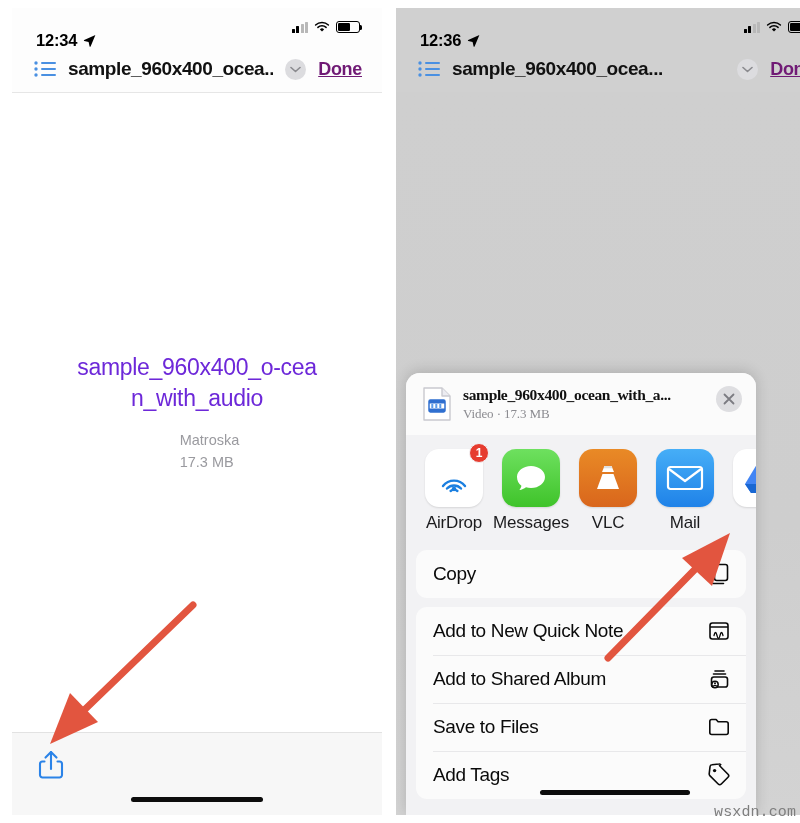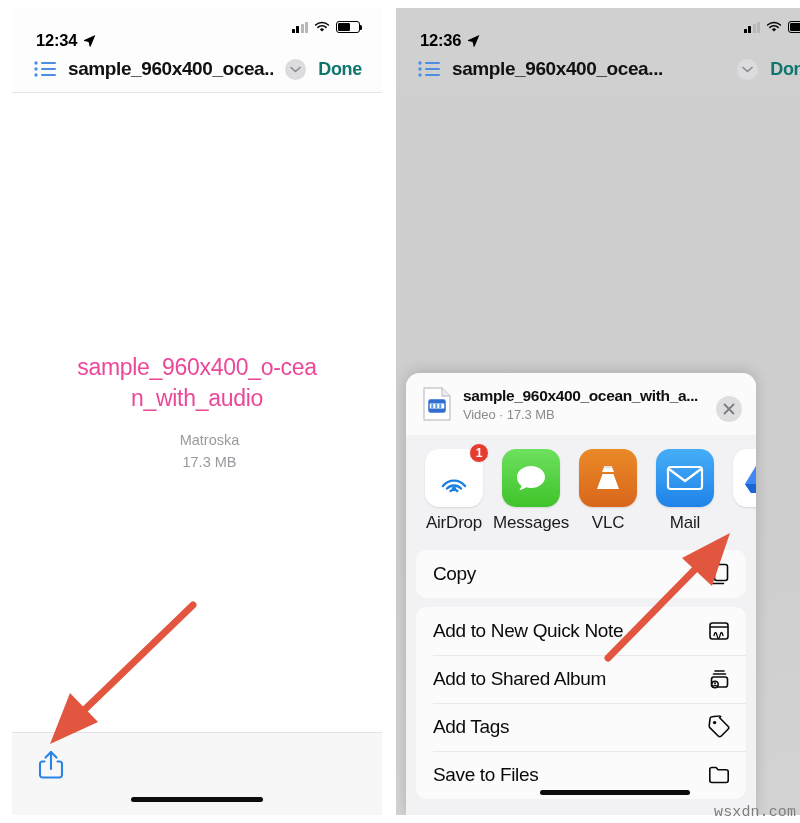--- a/index.html
+++ b/index.html
@@ -52,40 +52,40 @@
   .list-icon { width: 22px; height: 16px; flex: 0 0 auto; }
   .nav-title {
     flex: 1 1 auto; font-size: 19px; font-weight: 700; color: #111;
     letter-spacing: -0.4px; white-space: nowrap; overflow: hidden;
   }
   .chev-btn {
     width: 21px; height: 21px; border-radius: 50%; background: #dcdcdf;
     display: flex; align-items: center; justify-content: center; flex: 0 0 auto;
   }
   .done-btn {
-    font-size: 18px; font-weight: 700; color: #0f766e;
-    letter-spacing: -0.3px; flex: 0 0 auto;
+    font-size: 18px; font-weight: 700; color: #701a75;
+    letter-spacing: -0.3px; flex: 0 0 auto; text-decoration: underline;
   }
   .navbar-sep { height: 1px; background: #e6e6e6; }
 
   
   .preview-left {
     height: 640px; background: #ffffff;
     display: flex; flex-direction: column;
     align-items: center; justify-content: center;
     padding: 0 30px;
   }
   .file-title {
-    font-size: 23px; color: #ec4899; font-weight: 400;
+    font-size: 23px; color: #6d28d9; font-weight: 400;
     text-align: center; line-height: 1.35; letter-spacing: -0.3px;
     max-width: 250px; word-break: break-all;
   }
   .file-meta {
     margin-top: 16px; font-size: 14.5px; color: #9a9a9f;
-    text-align: center; line-height: 1.5; margin-left: 25px;
+    line-height: 1.5; margin-left: 25px;
   }
 
   
   .toolbar {
     position: absolute; left: 0; bottom: 0; width: 100%;
     height: 83px; background: #f7f7f7; border-top: 1px solid #e2e2e2;
   }
   .share-ico { position: absolute; left: 26px; top: 16px; }
   .home-ind {
     position: absolute; left: 50%; transform: translateX(-50%);
@@ -104,22 +104,22 @@
     letter-spacing: 0.4px; filter: blur(0.9px); white-space: nowrap;
   }
 
   
   .sheet {
     position: absolute; left: 10px; bottom: 0; width: 350px;
     background: #f2f2f4; border-radius: 14px 14px 0 0;
     box-shadow: 0 -2px 14px rgba(0,0,0,.16); overflow: hidden;
   }
   .sheet-head {
-    background: #fbfbfb; display: flex; align-items: flex-end;
-    padding: 13px 14px 13px 16px; gap: 11px;
+    background: #fbfbfb; display: flex; align-items: flex-start;
+    padding: 13px 14px 13px 16px; gap: 11px; font-family: Liberation Serif, serif;
   }
   .doc-ico { flex: 0 0 auto; }
   .sheet-head-txt { flex: 1 1 auto; min-width: 0; }
   .sh-name {
     font-size: 15.5px; font-weight: 700; color: #101010;
     letter-spacing: -0.35px; white-space: nowrap; overflow: hidden;
   }
   .sh-sub { font-size: 13px; color: #8b8b90; margin-top: 2px; letter-spacing: -0.1px; }
   .close-btn {
     width: 26px; height: 26px; border-radius: 50%; background: #dedee1;
@@ -417,32 +417,32 @@
           <svg class="act-ico" viewBox="0 0 24 24">
             <path d="M8 4h9" stroke="#0a0a0a" stroke-width="1.6" stroke-linecap="round"></path>
             <path d="M6.5 7h12" stroke="#0a0a0a" stroke-width="1.6" stroke-linecap="round"></path>
             <rect x="4.5" y="10" width="16" height="10" rx="2.3" fill="none" stroke="#0a0a0a" stroke-width="1.6"></rect>
             <circle cx="8" cy="17.5" r="3.2" fill="#fff" stroke="#0a0a0a" stroke-width="1.5"></circle>
             <circle cx="8" cy="16.3" r="1" fill="#0a0a0a"></circle>
             <path d="M6.2 19.3a2.3 2.3 0 0 1 3.6 0" fill="none" stroke="#0a0a0a" stroke-width="1.2"></path>
           </svg>
         </div>
         <div class="act-row">
+          <span class="act-label">Save to Files</span>
+          <svg class="act-ico" viewBox="0 0 24 24">
+            <path d="M2.8 6.5a2 2 0 0 1 2-2h4.3l2 2.3h8.1a2 2 0 0 1 2 2v8.7a2 2 0 0 1-2 2H4.8a2 2 0 0 1-2-2z" fill="none" stroke="#0a0a0a" stroke-width="1.6" stroke-linejoin="round"></path>
+          </svg>
+        </div>
+        <div class="act-row">
           <span class="act-label">Add Tags</span>
           <svg class="act-ico" viewBox="0 0 24 24">
             <path d="M12.6 2.8 21 11.2a2.2 2.2 0 0 1 0 3.1l-6.7 6.7a2.2 2.2 0 0 1-3.1 0L2.8 12.6a2.2 2.2 0 0 1-.6-1.8l.8-7a2.2 2.2 0 0 1 2-2l7-.8c.6-.1 1.2.1 1.6.5z" fill="none" stroke="#0a0a0a" stroke-width="1.6"></path>
             <circle cx="7.6" cy="7.6" r="1.7" fill="#0a0a0a"></circle>
           </svg>
         </div>
-        <div class="act-row">
-          <span class="act-label">Save to Files</span>
-          <svg class="act-ico" viewBox="0 0 24 24">
-            <path d="M2.8 6.5a2 2 0 0 1 2-2h4.3l2 2.3h8.1a2 2 0 0 1 2 2v8.7a2 2 0 0 1-2 2H4.8a2 2 0 0 1-2-2z" fill="none" stroke="#0a0a0a" stroke-width="1.6" stroke-linejoin="round"></path>
-          </svg>
-        </div>
       </div>
 
       <div style="height:16px"></div>
     </div>
 
     <div class="home-ind-right"></div>
   </div>
 
   <svg class="arrow arrow-left" width="170" height="150" viewBox="0 0 170 150">
     <path d="M165 5 L48 118" stroke="#e2553f" stroke-width="7" stroke-linecap="round"></path>

